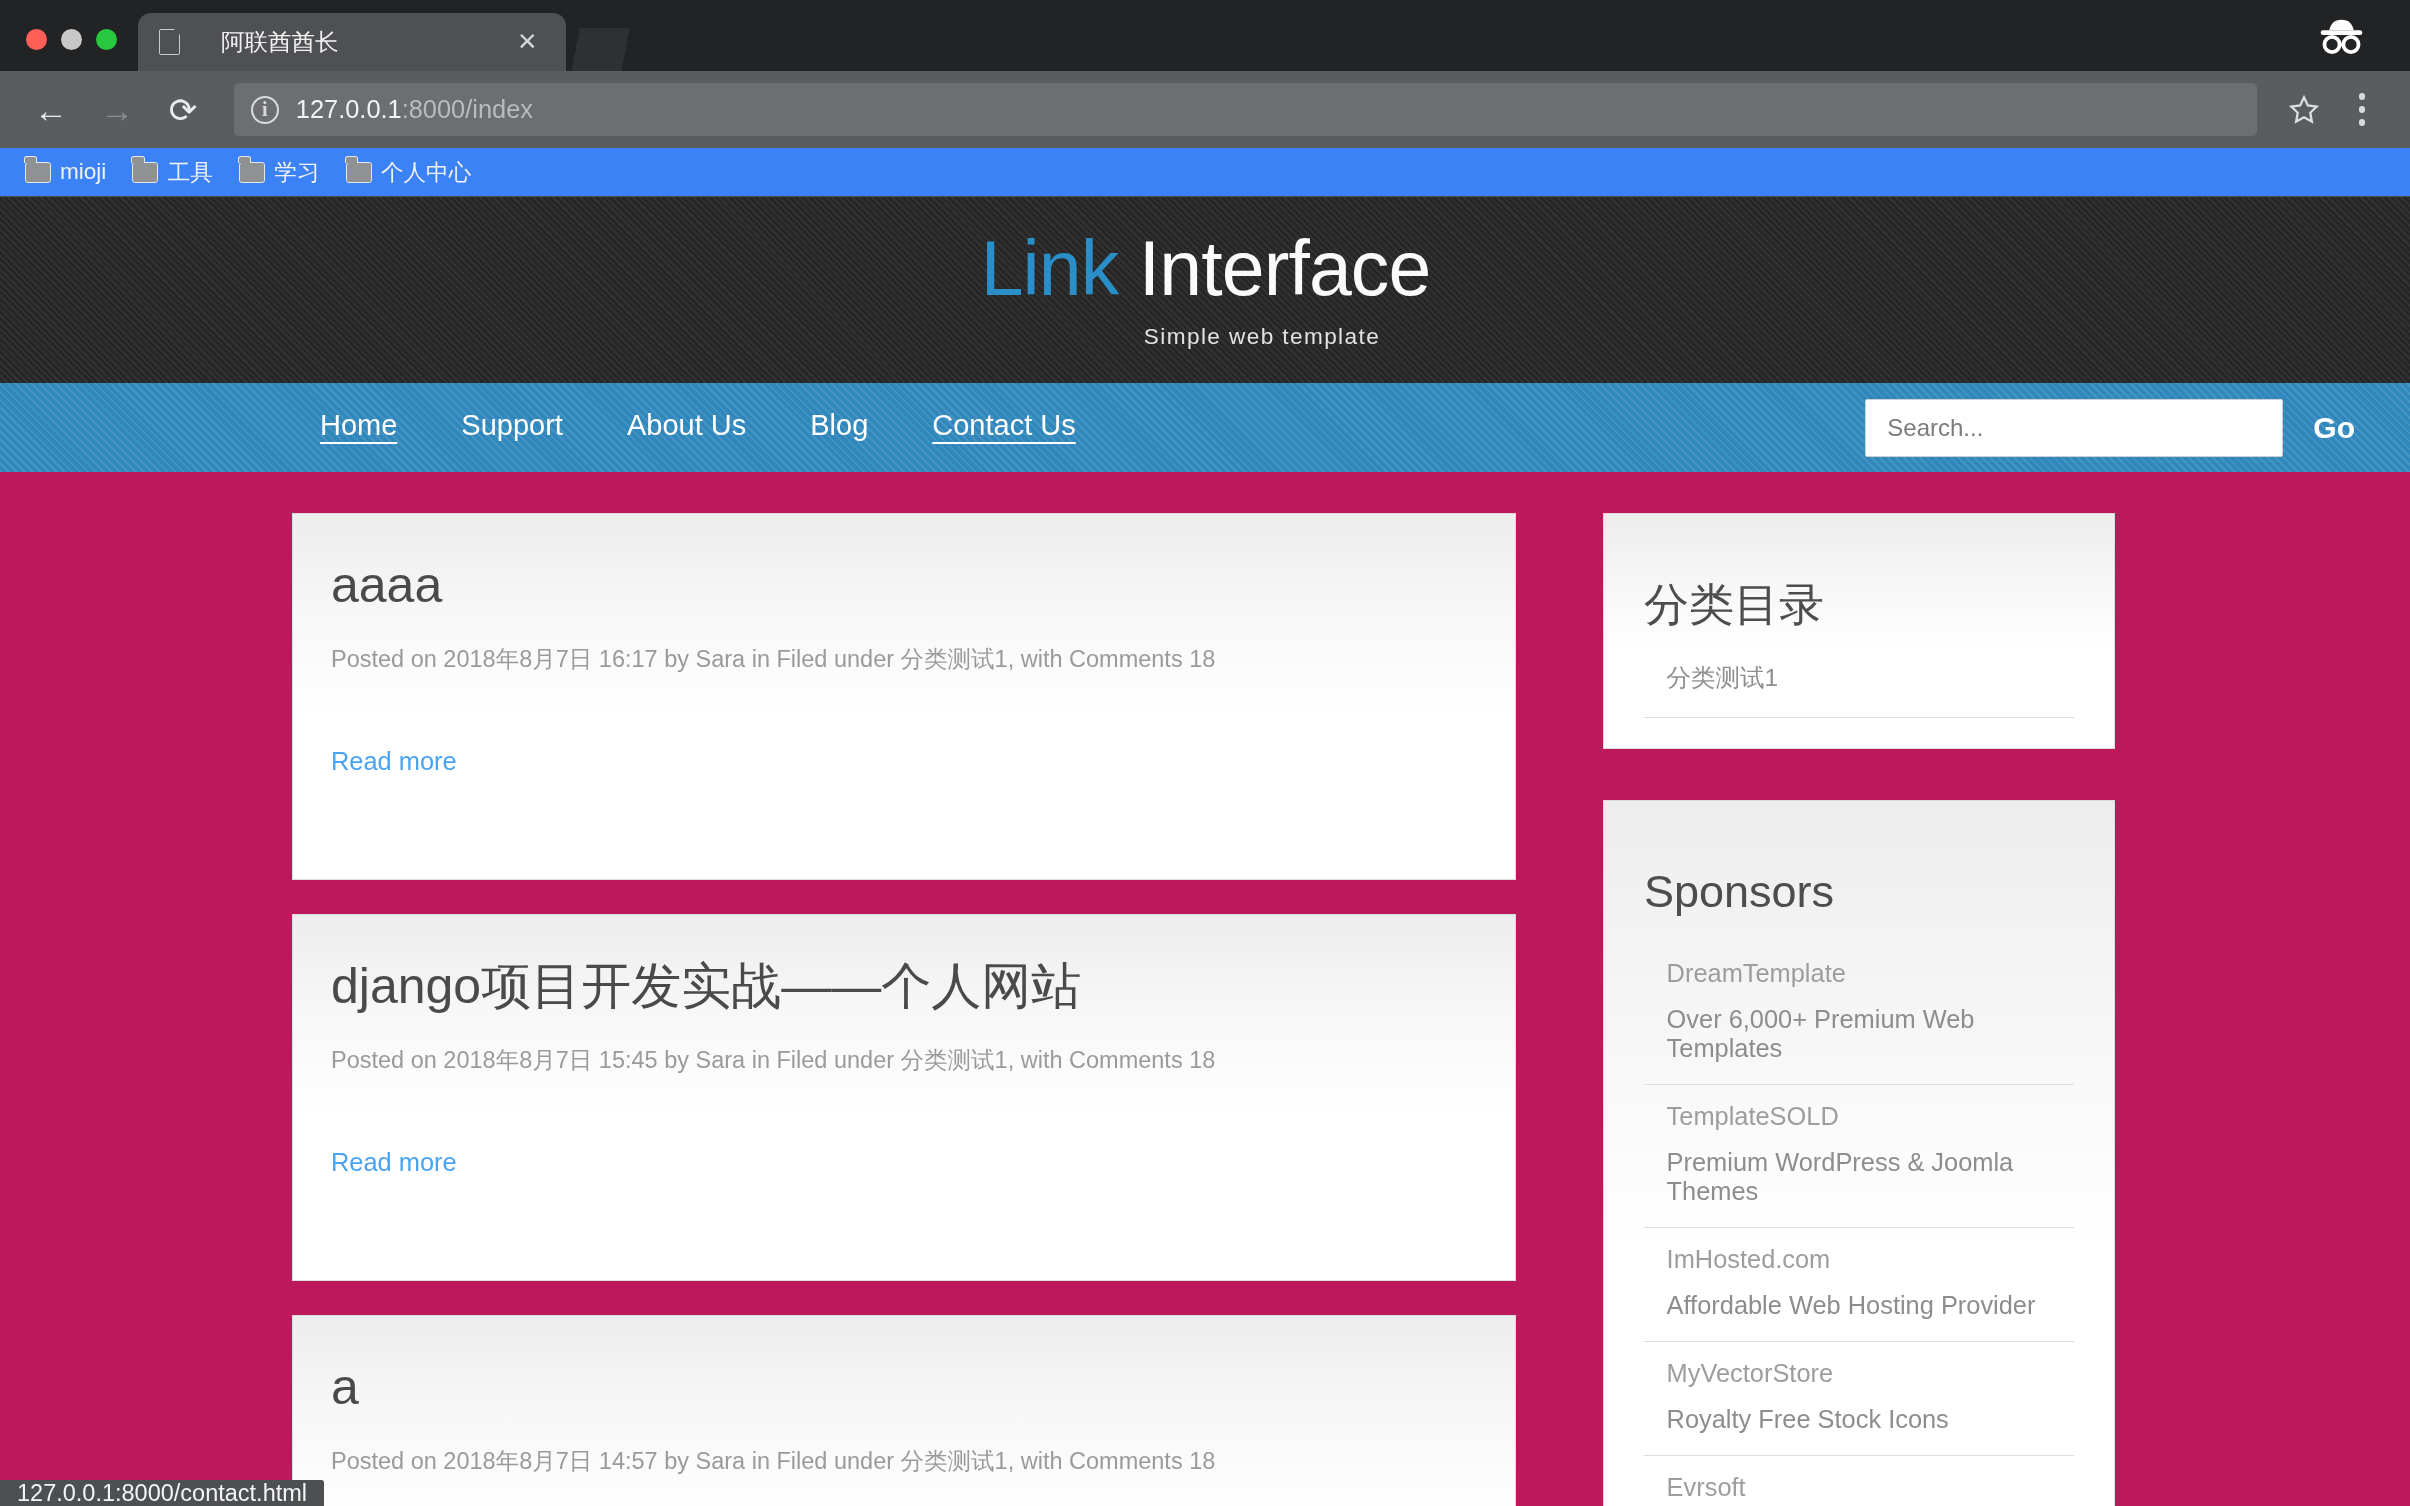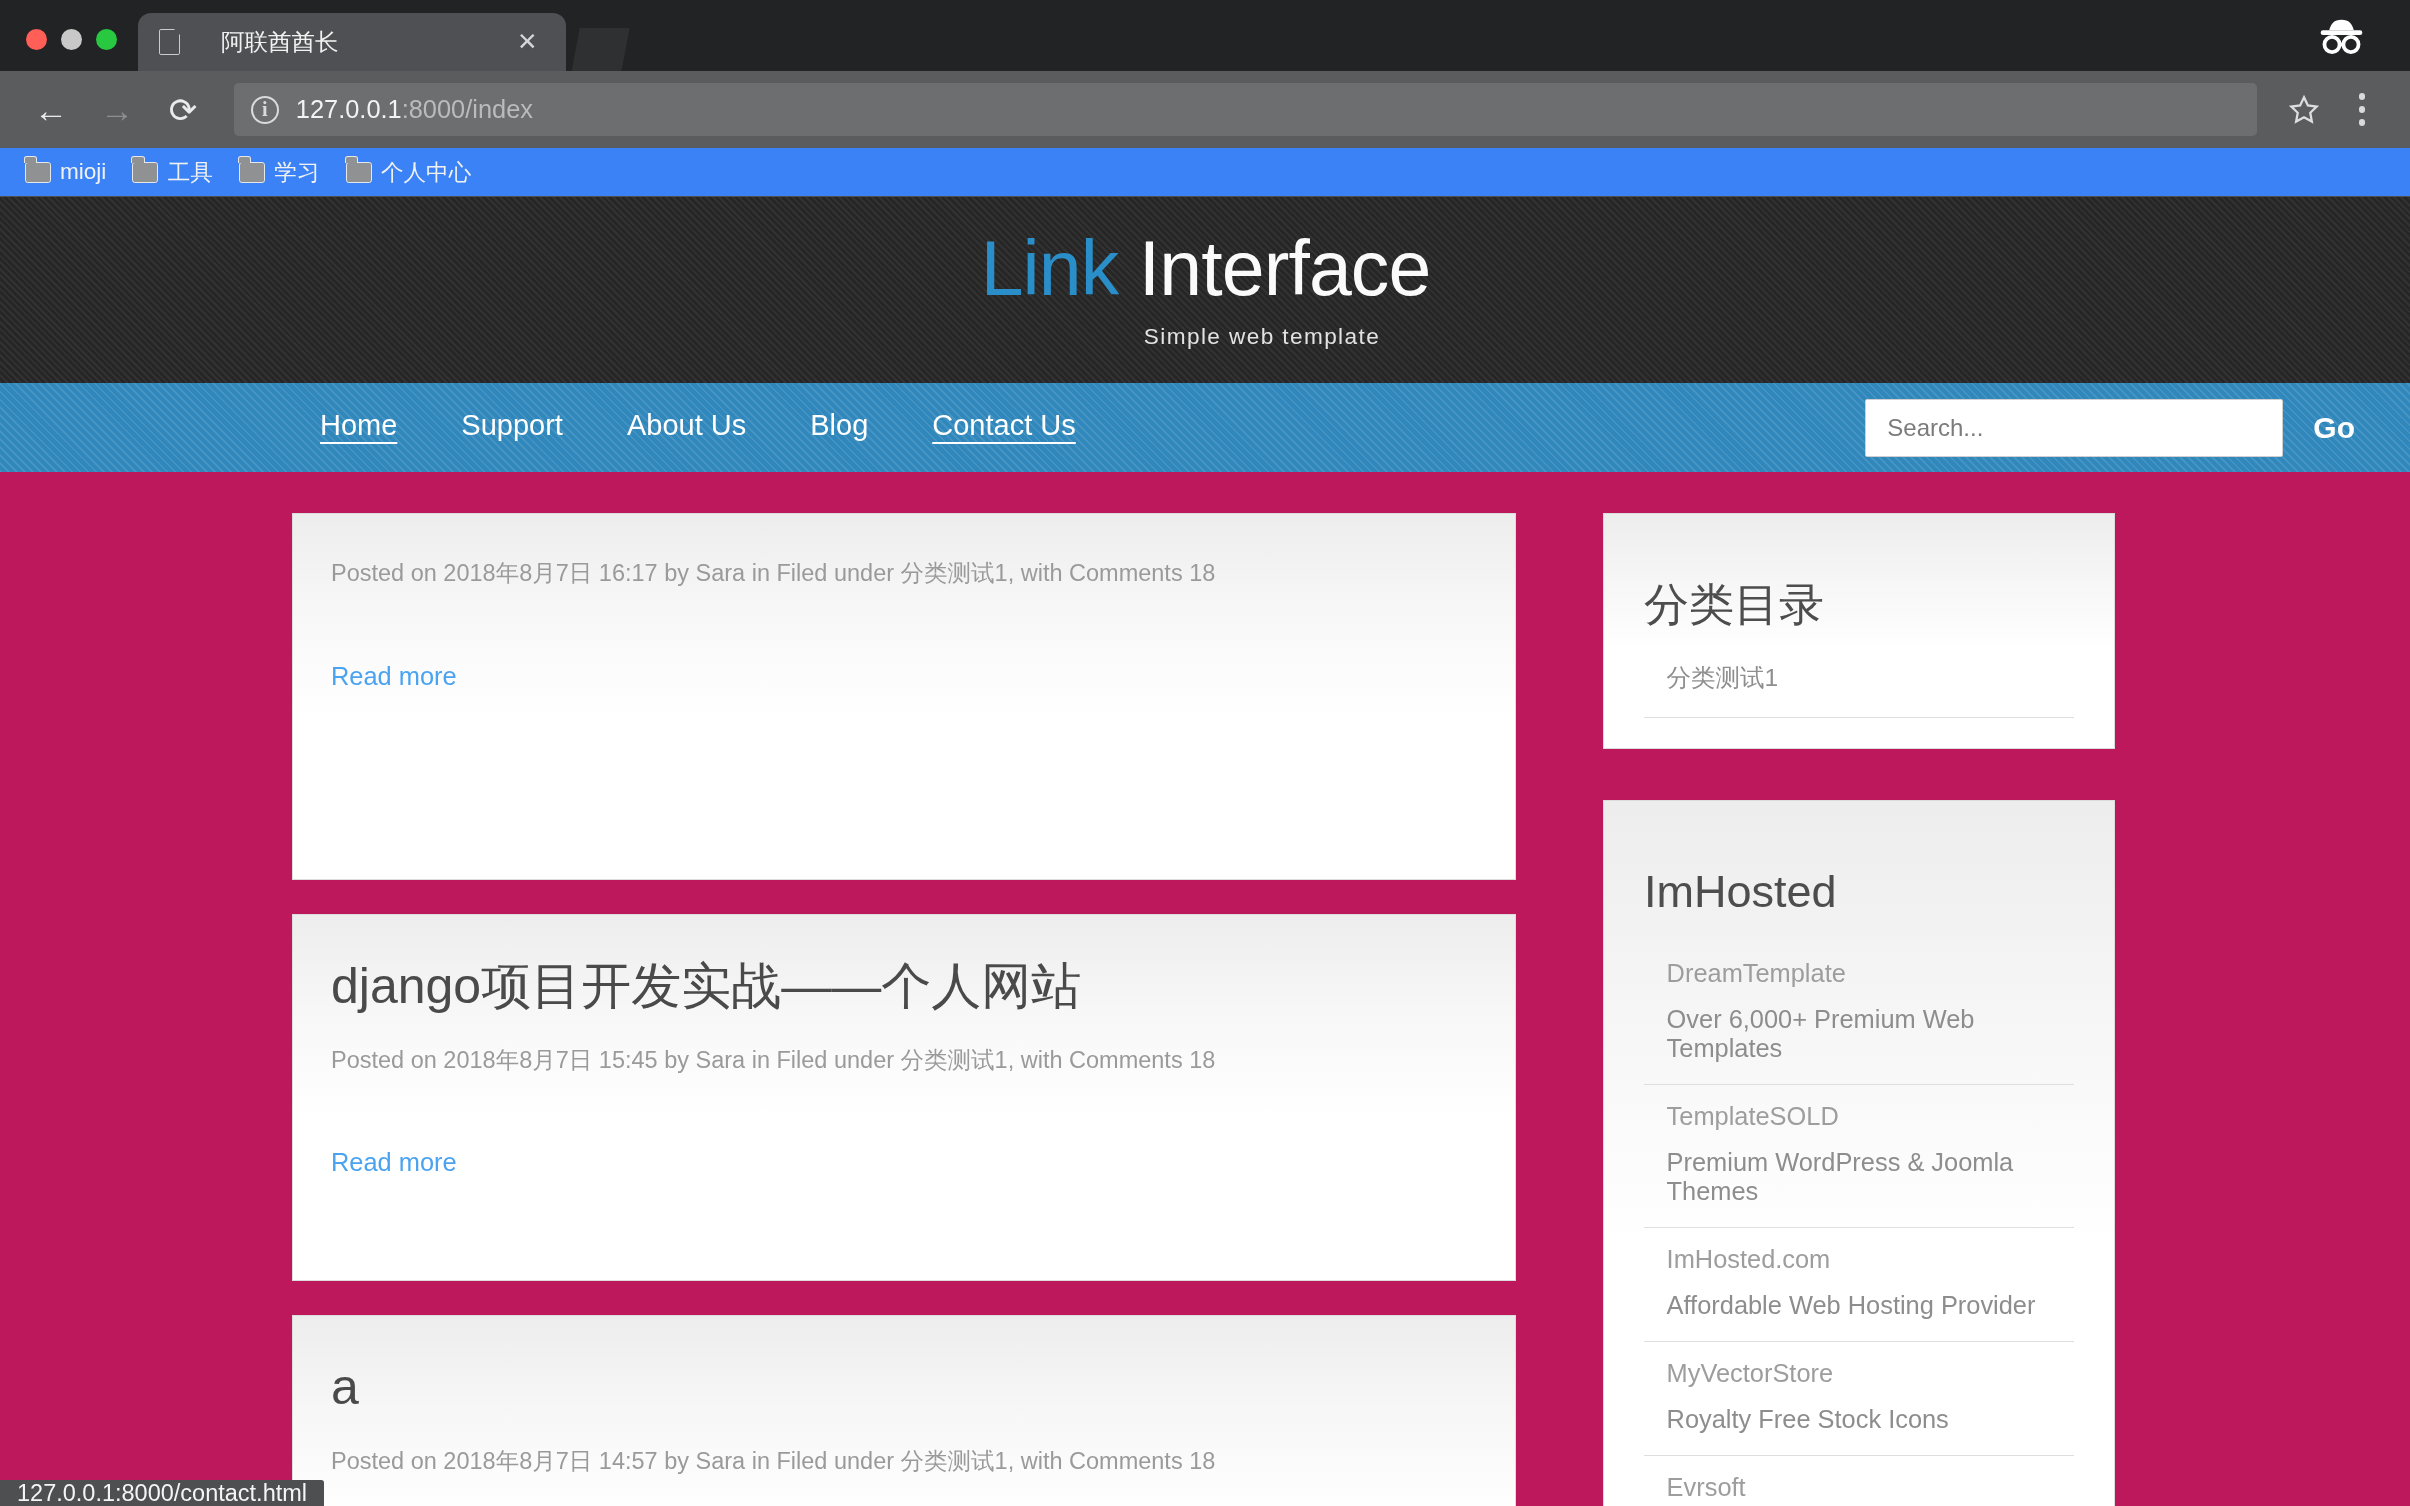--- a/index.html
+++ b/index.html
@@ -301,20 +301,21 @@
       <div class="search-wrap">
         <input class="search-input" type="text" placeholder="Search..." style="">
         <button class="go-btn">Go</button>
       </div>
     </div>
 
     <div class="page-body">
 
       <div class="main-col">
         <article class="post">
+          <h2 class="post-title">aaaa</h2>
           <div class="post-meta">Posted on 2018年8月7日 16:17 by Sara in Filed under 分类测试1, with Comments 18</div>
           <a class="read-more" href="#">Read more</a>
         </article>
         <article class="post">
           <h2 class="post-title">django项目开发实战——个人网站</h2>
           <div class="post-meta">Posted on 2018年8月7日 15:45 by Sara in Filed under 分类测试1, with Comments 18</div>
           <a class="read-more" href="#">Read more</a>
         </article>
         <article class="post">
           <h2 class="post-title">a</h2>
@@ -323,21 +324,21 @@
         </article>
       </div>
 
       <aside class="side-col">
         <section class="widget">
           <h3 class="widget-title">分类目录</h3>
           <div class="cat-item">分类测试1</div>
         </section>
 
         <section class="widget">
-          <h3 class="widget-title">ImHosted</h3>
+          <h3 class="widget-title">Sponsors</h3>
           <div class="sponsor">
             <div class="sponsor-name">DreamTemplate</div>
             <div class="sponsor-desc">Over 6,000+ Premium Web Templates</div>
           </div>
           <div class="sponsor">
             <div class="sponsor-name">TemplateSOLD</div>
             <div class="sponsor-desc">Premium WordPress &amp; Joomla Themes</div>
           </div>
           <div class="sponsor">
             <div class="sponsor-name">ImHosted.com</div>

